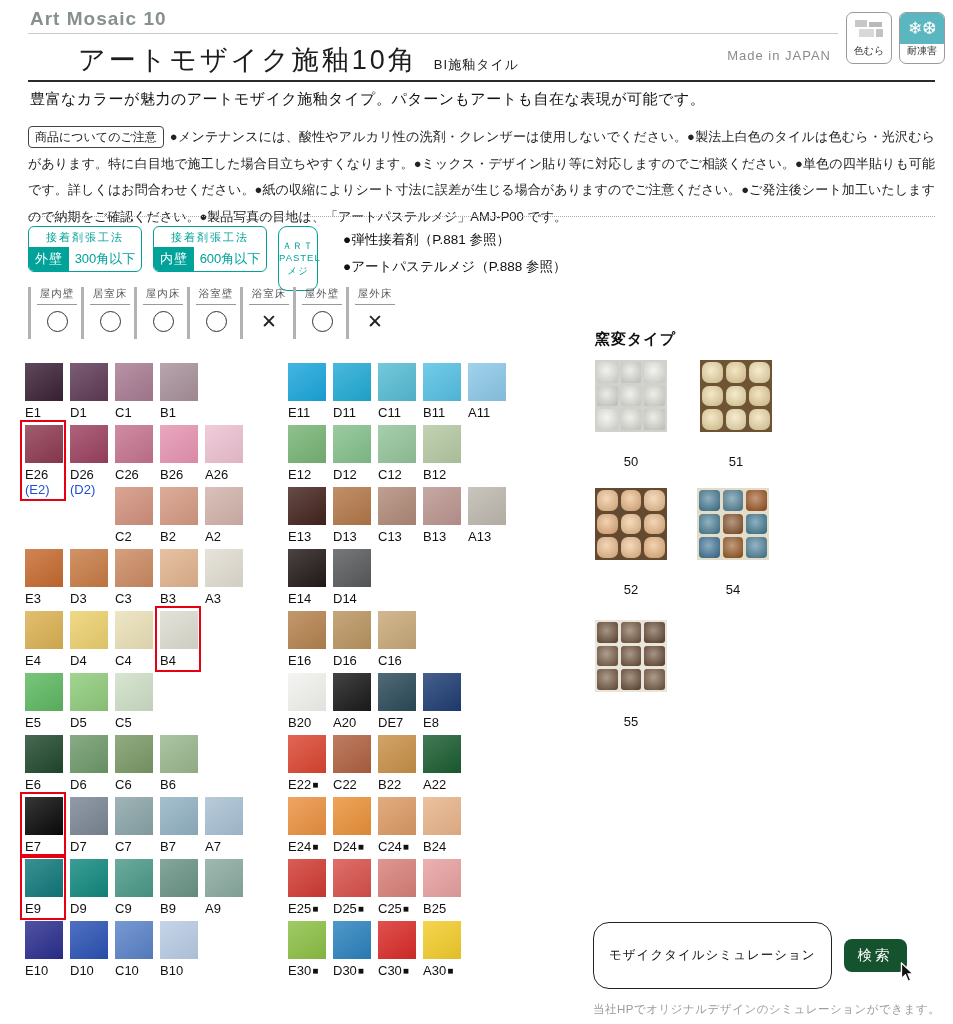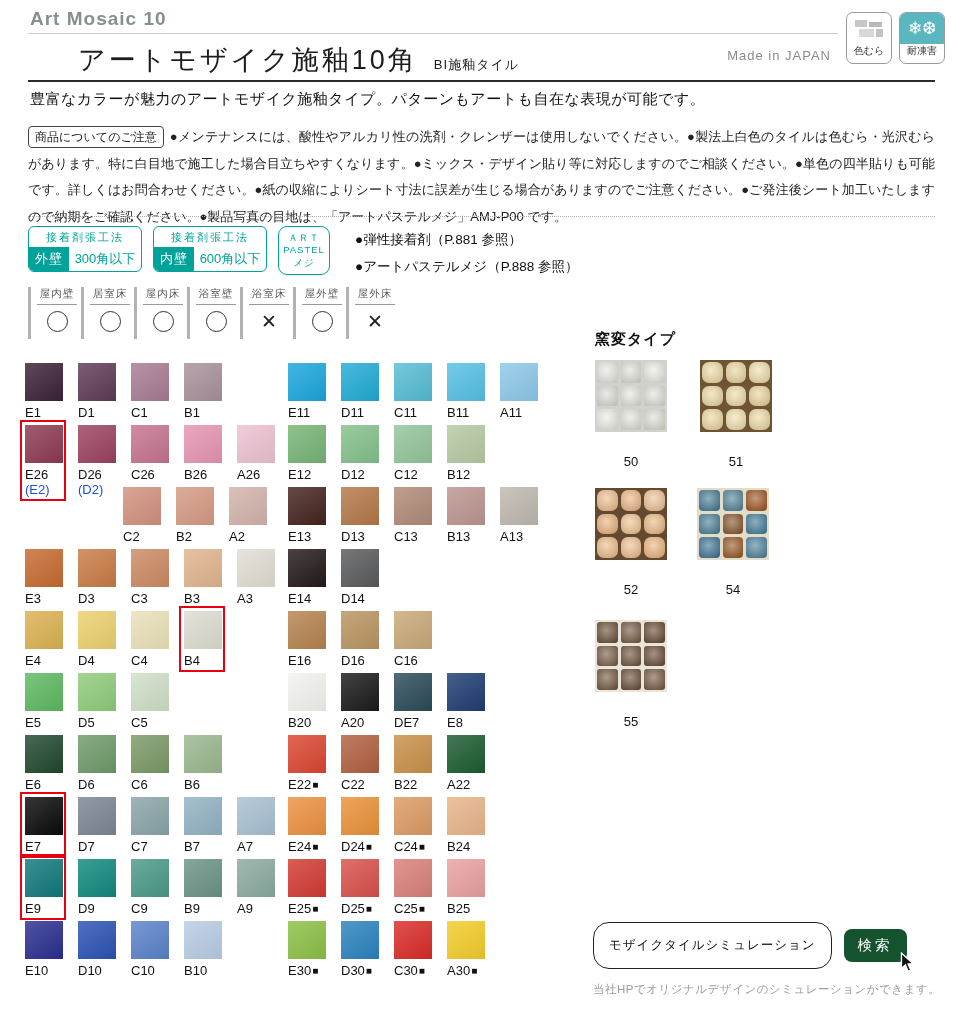--- a/index.html
+++ b/index.html
@@ -26,36 +26,36 @@
   .note-tag{display:inline-block;border:1px solid #444;border-radius:4px;padding:0 6px;font-size:12px;line-height:1.7;margin-right:6px;}
   .rule-dot{position:absolute;left:28px;top:216px;width:907px;border-bottom:1px dotted #a8a8a8;}
 
   
   .methods{position:absolute;left:28px;top:226px;display:flex;align-items:flex-start;gap:11px;}
   .mbadge{border:1.5px solid #00a29a;border-radius:6px;overflow:hidden;text-align:center;width:112px;}
   .mb-title{color:#00a29a;font-size:11px;letter-spacing:2px;padding:3px 0 2px;}
   .mb-row{display:flex;}
   .mb-wall{background:#00a29a;color:#fff;font-size:13px;padding:3px 6px;letter-spacing:1px;}
   .mb-size{color:#00a29a;font-size:13px;padding:3px 2px;flex:1;letter-spacing:0;}
-  .abadge{border:1.5px solid #00a29a;border-radius:9px;width:52px;text-align:center;color:#00a29a;font-size:9.5px;line-height:1.3;padding:5px 0;letter-spacing:1px;box-sizing:border-box;}
+  .abadge{border:1.5px solid #00a29a;border-radius:9px;width:40px;text-align:center;color:#00a29a;font-size:9.5px;line-height:1.3;padding:13px 0;letter-spacing:1px;box-sizing:border-box;}
   .adh-notes{margin-left:14px;font-size:13.5px;line-height:2;color:#111;}
 
   
   .usage{position:absolute;left:28px;top:287px;display:flex;}
   .ucell{border-left:3px solid #b2b2b2;padding-left:6px;width:44px;height:52px;}
   .ulabel{display:block;width:40px;text-align:center;border-bottom:1px solid #999;padding-bottom:3px;font-size:10.5px;color:#555;letter-spacing:1px;white-space:nowrap;}
   .umark{width:40px;margin-top:5px;display:flex;justify-content:center;align-items:center;height:22px;}
   .mark-circle{width:19px;height:19px;border:1.5px solid #333;border-radius:50%;}
   .mark-cross{font-size:19px;color:#222;line-height:1;}
 
   
   .group{position:absolute;top:363px;}
   #group-left{left:25px;}
   #group-mid{left:288px;}
-  .srow{display:flex;height:62px;align-items:flex-start;gap:8px;}
+  .srow{display:flex;height:62px;align-items:flex-start;}
   .cell{width:38px;margin-right:7px;position:relative;}
   .sw{width:38px;height:38px;background-image:linear-gradient(145deg,rgba(255,255,255,.18),rgba(0,0,0,.07));}
   .lbl{font-size:13px;margin-top:4px;color:#111;white-space:nowrap;letter-spacing:0;}
   .sub{font-size:13px;color:#1d4ed8;white-space:nowrap;}
   .sq{font-size:10px;vertical-align:1px;margin-left:1px;}
   .hl::after{content:'';position:absolute;top:-5px;left:-5px;right:-3px;bottom:-4px;border:2px solid #e60012;pointer-events:none;}
 
   
   #kiln{position:absolute;left:595px;top:330px;width:350px;height:400px;}
   .kiln-head{font-size:15px;font-weight:bold;letter-spacing:1px;color:#111;}
@@ -65,21 +65,21 @@
   .kp0 .kcell{border-radius:2px;}
   .kp1 .kcell{border-radius:7px;}
   .kp2 .kcell{border-radius:7px;}
   .kp3 .kcell{border-radius:4px;}
   .kp4 .kcell{border-radius:3px;}
   .klabel{font-size:13px;margin-top:22px;color:#111;text-align:center;}
 
   
   #sim{position:absolute;left:593px;top:922px;width:352px;}
   .sim-row{display:flex;align-items:center;gap:12px;}
-  .sim-btn{border:1.3px solid #222;border-radius:16px;padding:14px 15px;font-size:12.5px;letter-spacing:1px;background:#fff;color:#111;cursor:pointer;font-family:inherit;}
+  .sim-btn{border:1.3px solid #222;border-radius:16px;padding:24px 15px;font-size:12.5px;letter-spacing:1px;background:#fff;color:#111;cursor:pointer;font-family:inherit;}
   .search-btn{position:relative;background:#14532d;color:#fff;border:none;border-radius:8px;padding:7px 14px;font-size:14.5px;letter-spacing:3px;cursor:pointer;font-family:inherit;}
   .cursor-icon{position:absolute;right:-7px;bottom:-11px;}
   .sim-note{margin-top:13px;font-size:11.5px;color:#9b9b9b;letter-spacing:0.5px;}
 </style>
 </head>
 <body>
 
 <div class="page">
 
   <div class="en-title">Art Mosaic 10</div>

